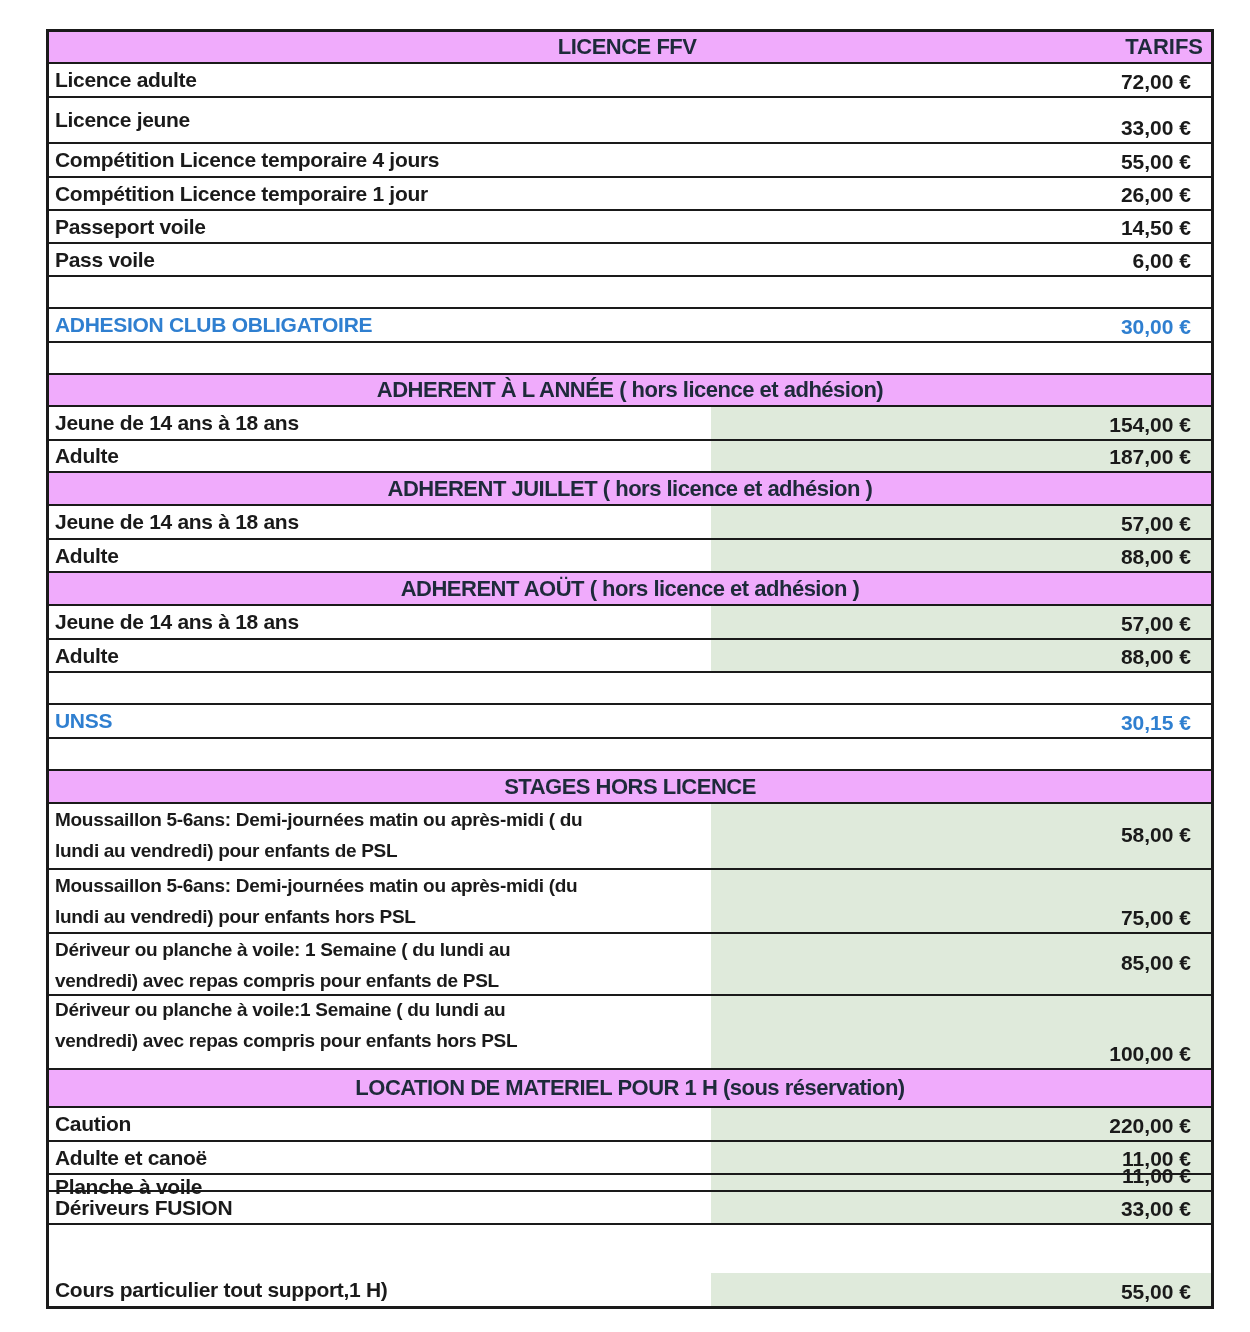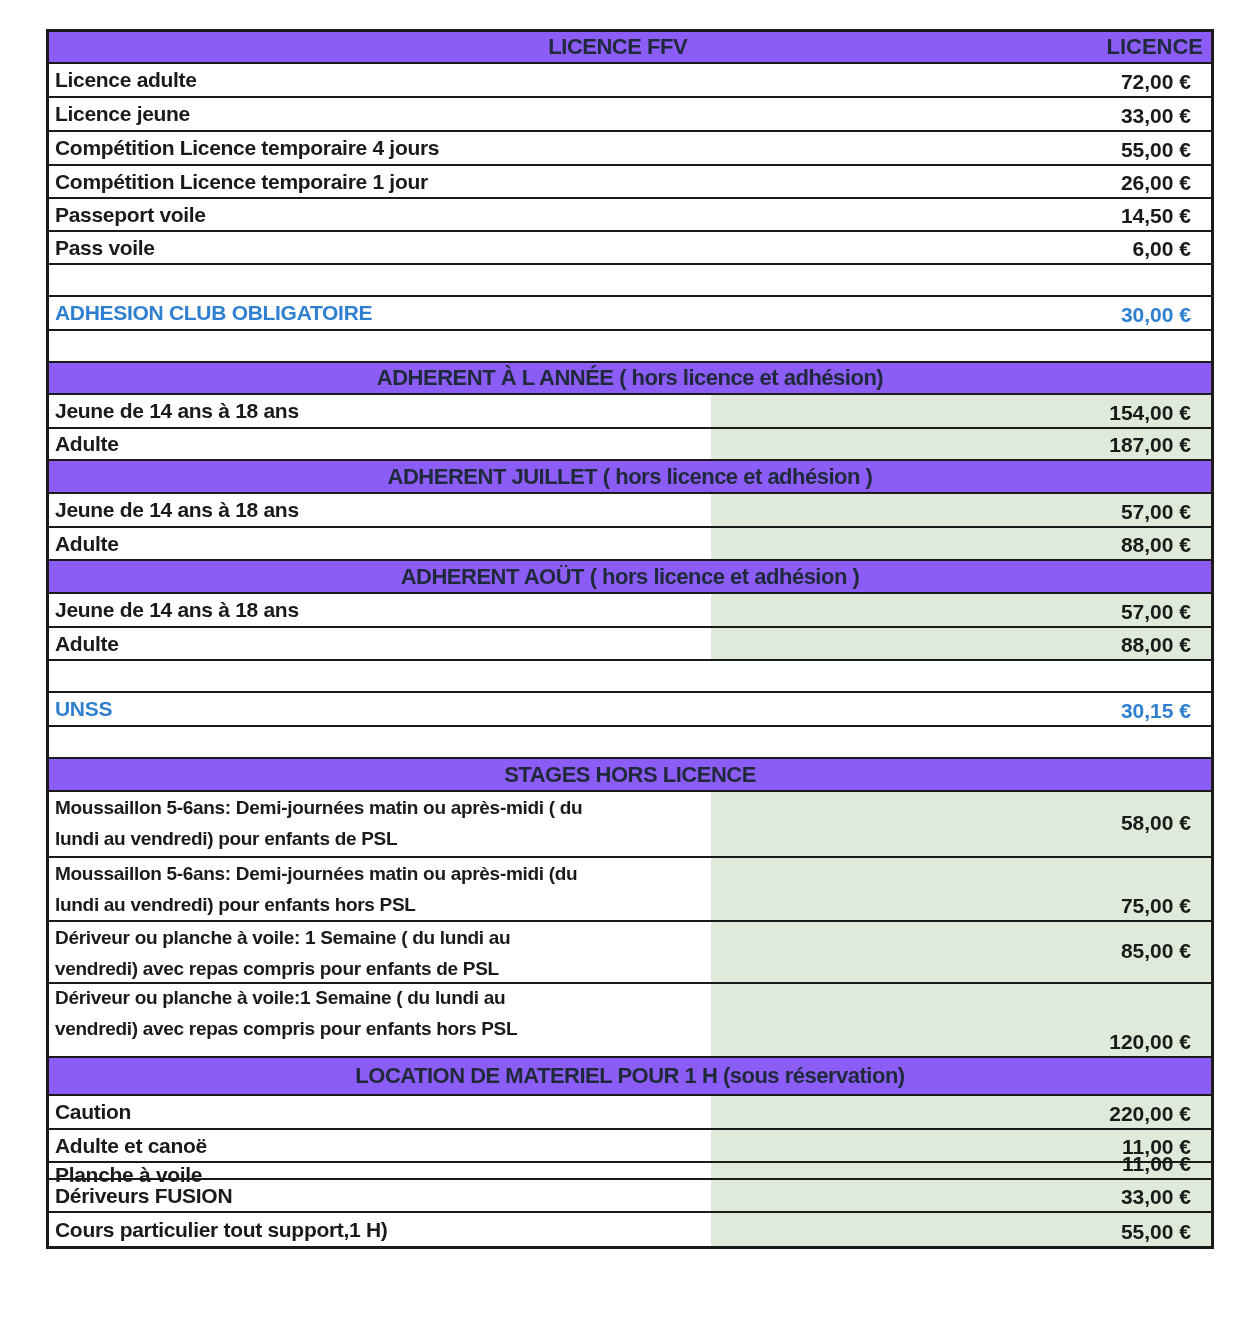--- a/index.html
+++ b/index.html
@@ -5,58 +5,58 @@
   html, body { margin: 0; padding: 0; background: #ffffff; }
   body { width: 1250px; height: 1332px; position: relative; font-family: "Liberation Sans", sans-serif; color: #1a1a1a; }
   .sheet {
     position: absolute; left: 46px; top: 29px; width: 1168px;
     border: 3px solid #1a1a1a; box-sizing: border-box; background: #fff;
   }
   .row {
     position: relative; display: flex; align-items: stretch;
     border-bottom: 2px solid #1a1a1a; box-sizing: border-box;
   }
-  .row:last-child { border-bottom: none; }
+  .row:last-child { border-bottom: none; margin-top: 48px; }
   .label {
     flex: 0 0 650px; padding: 12px 6px; display: flex; align-items: center;
     font-size: 21px; font-weight: bold; letter-spacing: -0.3px; white-space: nowrap; overflow: hidden;
   }
   .price {
     flex: 1; padding: 0 20px 0 6px; display: flex; align-items: flex-end; justify-content: flex-end;
     font-size: 21px; font-weight: bold; padding-bottom: 2px;
   }
   .green .price { background: #dfeadb; }
   .head {
-    background: #8b5cf6; font-weight: bold; font-size: 22px; justify-content: center; align-items: center;
+    background: #f0abfc; font-weight: bold; font-size: 22px; justify-content: center; align-items: center;
     color: #1e2a3a;
   }
   .head .title { flex: 1; text-align: center; letter-spacing: -0.5px; }
   .head-first { display: flex; }
   .head-first .title { flex: 1; text-align: center; padding-left: 80px; }
   .head-first .tarifs { padding-right: 8px; font-size: 22px; }
   .blue-text { color: #2f7fd0; }
   .empty { height: 32px; }
   .multi .label { white-space: normal; font-size: 19px; line-height: 31px; align-items: flex-start; padding-top: 0; }
   .multi .label span { display: block; }
 </style>
 </head>
 <body>
 
 <div class="sheet">
 
   <div class="row head head-first" style="height:32px">
     <span class="title">LICENCE FFV</span>
-    <span class="tarifs">LICENCE</span>
+    <span class="tarifs">TARIFS</span>
   </div>
 
   <div class="row" style="height:34px">
     <div class="label">Licence  adulte</div>
     <div class="price">72,00 €</div>
   </div>
-  <div class="row" style="height:34px">
+  <div class="row" style="height:46px">
     <div class="label">Licence jeune</div>
     <div class="price">33,00 €</div>
   </div>
   <div class="row" style="height:34px">
     <div class="label">Compétition Licence temporaire 4 jours</div>
     <div class="price">55,00 €</div>
   </div>
   <div class="row" style="height:33px">
     <div class="label">Compétition Licence temporaire 1 jour</div>
     <div class="price">26,00 €</div>
@@ -150,21 +150,21 @@
     </div>
     <div class="price" style="align-items:center">85,00 €</div>
   </div>
   <div class="row green multi" style="height:74px">
     <div class="label" style="align-items:flex-end">
       <div>
         <span>Dériveur ou planche à voile:1 Semaine ( du lundi au</span>
         <span>vendredi) avec repas compris pour enfants hors PSL</span>
       </div>
     </div>
-    <div class="price">120,00 €</div>
+    <div class="price">100,00 €</div>
   </div>
 
   <div class="row head" style="height:38px">
     <span class="title">LOCATION DE MATERIEL POUR 1 H (sous réservation)</span>
   </div>
   <div class="row green" style="height:34px">
     <div class="label">Caution</div>
     <div class="price">220,00 €</div>
   </div>
   <div class="row green" style="height:33px">

